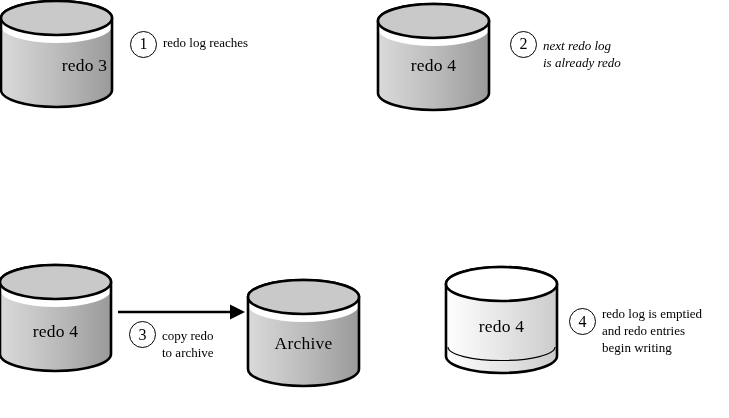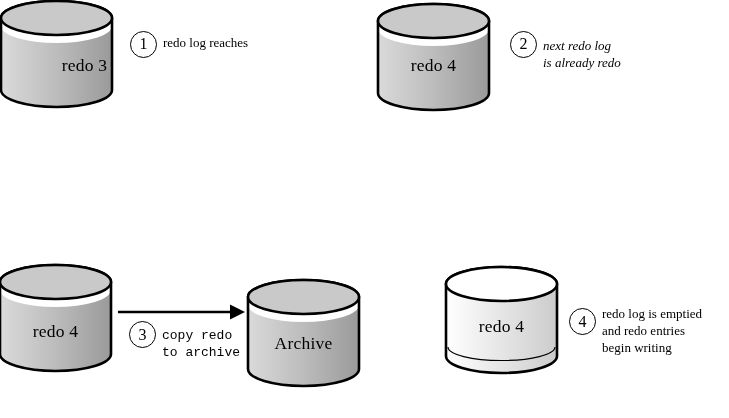--- a/index.html
+++ b/index.html
@@ -109,21 +109,21 @@
     <span>2</span>
   </div>
   <div class="ann-text" style="left:543px;top:36.5px;font-style:italic;">
     <span>next redo log</span>
     <span>is already redo</span>
   </div>
 
   <div class="circle-num" style="left:129px;top:321px;">
     <span>3</span>
   </div>
-  <div class="ann-text" style="left:162px;top:327px;font-family:Liberation Mono, monospace;">
+  <div class="ann-text" style="left:162px;top:327px;">
     <span>copy redo</span>
     <span>to archive</span>
   </div>
 
   <div class="circle-num" style="left:569px;top:308px;">
     <span>4</span>
   </div>
   <div class="ann-text" style="left:602px;top:304.5px;">
     <span>redo log is emptied</span>
     <span>and redo entries</span>

